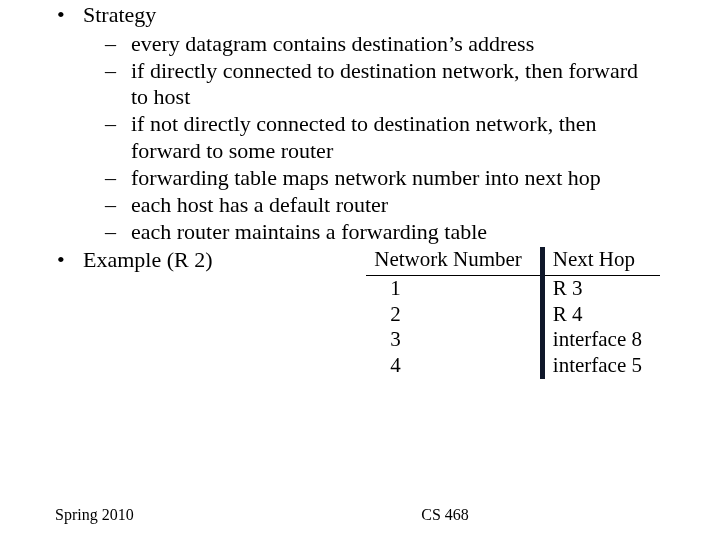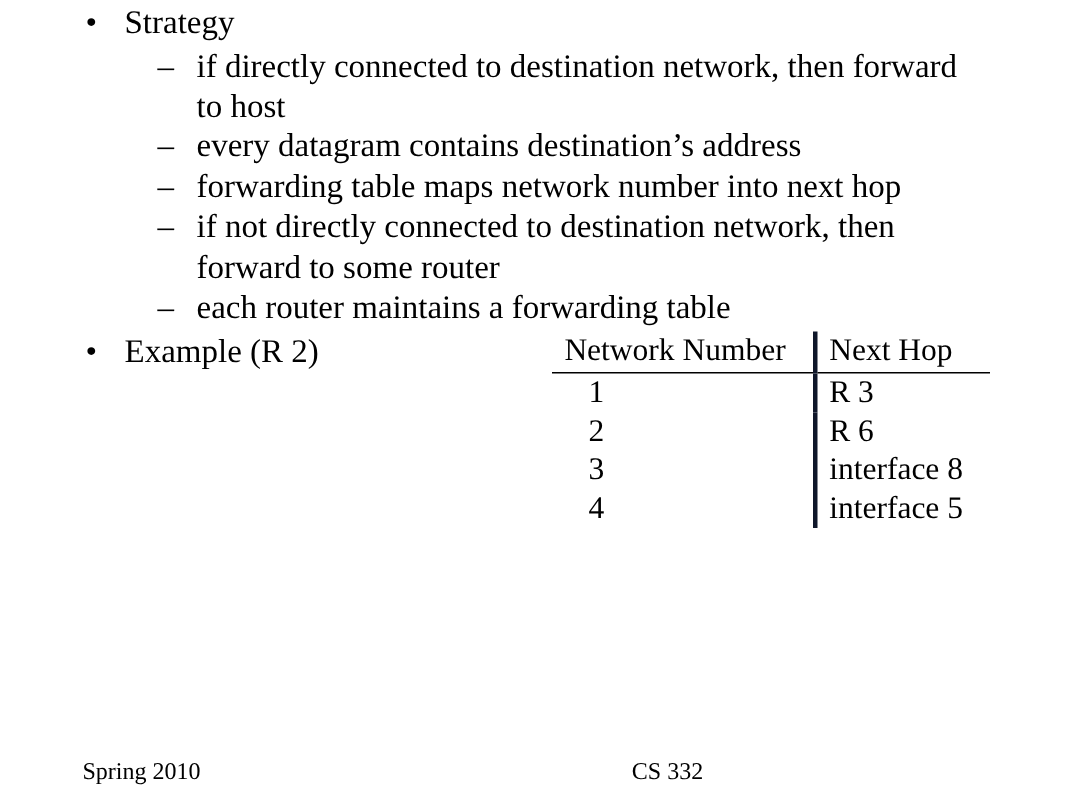--- a/index.html
+++ b/index.html
@@ -89,21 +89,21 @@
     border-right: 0;
   }
   table.ft td {
     padding: 0 18px 0 8px;
     text-align: left;
   }
   table.ft td.nn {
     padding-left: 24px;
   }
   table.ft .sep {
-    border-left: 3px solid #0f172a;
+    border-left: 5px solid #0f172a;
   }
   .footer {
     position: absolute;
     bottom: 18px;
     left: 0;
     width: 649px;
     font-size: 16px;
     display: flex;
     box-sizing: border-box;
     padding: 0 74px 0 55px;
@@ -117,59 +117,60 @@
 <body>
 
 <div class="slide">
 
 
   <div class="body">
     <ul class="top">
       <li>
         <span>Strategy</span>
         <ul class="sub">
+          <li>every datagram contains destination’s address</li>
           <li>if directly connected to destination network, then forward to host</li>
-          <li>every datagram contains destination’s address</li>
+          <li>if not directly connected to destination network, then forward to some router</li>
           <li>forwarding table maps network number into next hop</li>
-          <li>if not directly connected to destination network, then forward to some router</li>
+          <li>each host has a default router</li>
           <li>each router maintains a forwarding table</li>
         </ul>
       </li>
       <li>
         <div class="example-row">
           <span class="example-label">Example (R 2)</span>
           <div class="table-wrap">
             <table class="ft">
               <tbody>
                   <tr>
                 <th>Network Number</th>
                 <th class="sep">Next Hop</th>
               </tr>
               <tr>
                 <td class="nn">1</td>
                 <td class="sep">R 3</td>
               </tr>
               <tr>
                 <td class="nn">2</td>
-                <td class="sep">R 6</td>
+                <td class="sep">R 4</td>
               </tr>
               <tr>
                 <td class="nn">3</td>
                 <td class="sep">interface 8</td>
               </tr>
               <tr>
                 <td class="nn">4</td>
                 <td class="sep">interface 5</td>
               </tr>
             </tbody>
               </table>
           </div>
         </div>
       </li>
     </ul>
   </div>
 
   <div class="footer">
     <div class="l">Spring 2010</div>
-    <div class="c">CS 332</div>
+    <div class="c">CS 468</div>
   </div>
 
 </div>
 
 </body></html>

